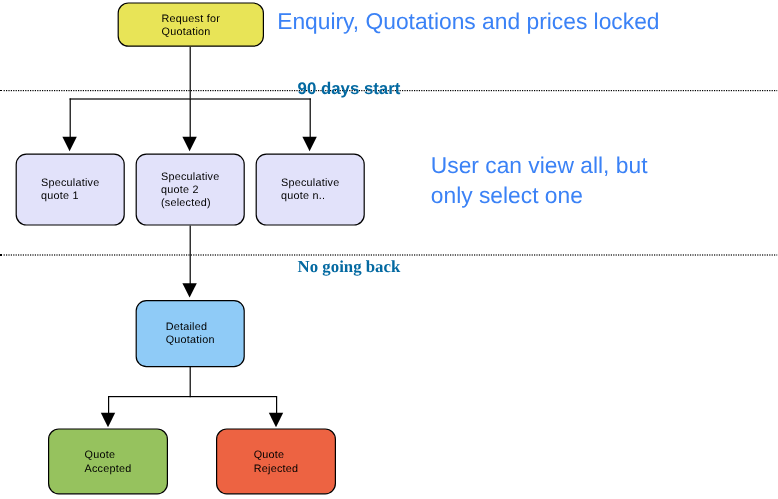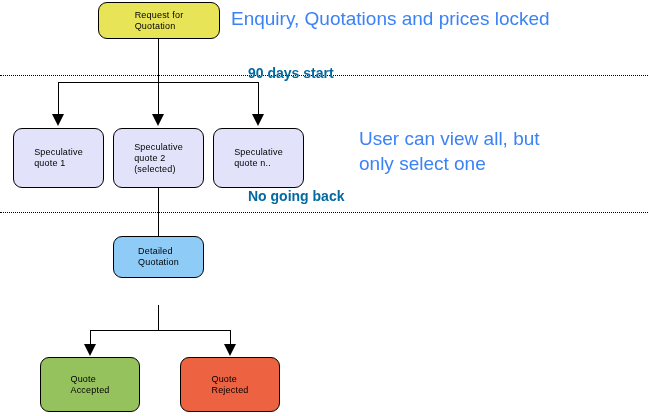--- a/index.html
+++ b/index.html
@@ -31,21 +31,21 @@
     color: #000000;
     letter-spacing: 0.2px;
     white-space: pre-line;
     padding: 1px 2px;
   }
 
   #node-rfq        { left: 98px;  top: 2px;   width: 122px; height: 37px; }
   #node-spec1      { left: 13px;  top: 128px; width: 91px;  height: 60px; }
   #node-spec2      { left: 113px; top: 128px; width: 91px;  height: 60px; }
   #node-specn      { left: 213px; top: 128px; width: 91px;  height: 60px; }
-  #node-detailed   { left: 113px; top: 236px; width: 91px;  height: 42px; }
+  #node-detailed   { left: 113px; top: 250px; width: 91px;  height: 56px; }
   #node-accepted   { left: 40px;  top: 357px; width: 100px; height: 55px; }
   #node-rejected   { left: 180px; top: 357px; width: 100px; height: 55px; }
 
   
   .note {
     position: absolute;
     font-size: 19px;
     line-height: 25px;
     color: #3b82f6;
     white-space: pre-line;
@@ -67,21 +67,21 @@
 
   .phase-label {
     position: absolute;
     font-size: 14px;
     font-weight: bold;
     color: #0369a1;
     background: transparent;
     white-space: nowrap;
   }
   #phase-label-1 { left: 248px; top: 65px; }
-  #phase-label-2 { left: 248px; top: 188px; }
+  #phase-label-2 { left: 248px; top: 216px; font-family: Liberation Serif, serif; }
 
   
   .conn {
     position: absolute;
     background: #000000;
   }
   .conn-v { width: 1px; }
   .conn-h { height: 1px; }
 
   

